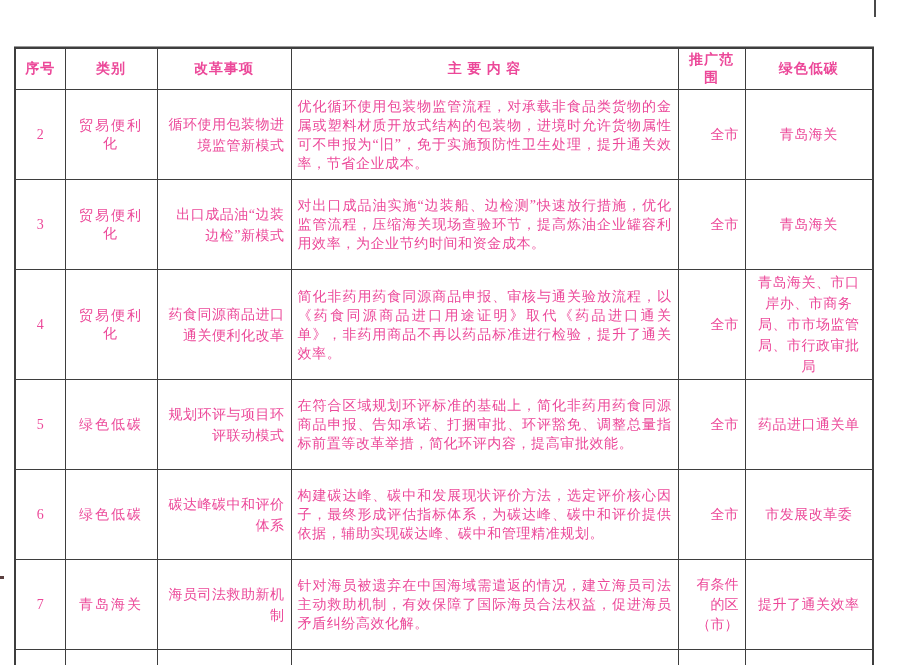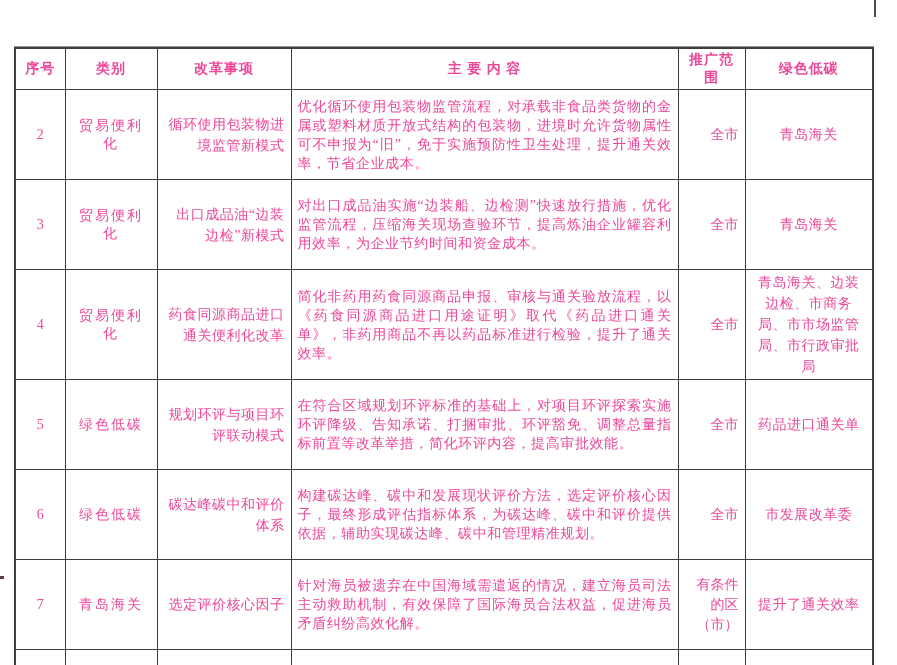--- a/index.html
+++ b/index.html
@@ -106,42 +106,42 @@
         <td class="c-content">对出口成品油实施“边装船、边检测”快速放行措施，优化监管流程，压缩海关现场查验环节，提高炼油企业罐容利用效率，为企业节约时间和资金成本。</td>
         <td class="c-scope">全市</td>
         <td class="c-unit">青岛海关</td>
       </tr>
       <tr class="h90">
         <td class="c-no">4</td>
         <td class="c-cat">贸易便利化</td>
         <td class="c-item">药食同源商品进口通关便利化改革</td>
         <td class="c-content">简化非药用药食同源商品申报、审核与通关验放流程，以《药食同源商品进口用途证明》取代《药品进口通关单》，非药用商品不再以药品标准进行检验，提升了通关效率。</td>
         <td class="c-scope">全市</td>
-        <td class="c-unit">青岛海关、边装边检、市商务局、市市场监管局、市行政审批局</td>
+        <td class="c-unit">青岛海关、市口岸办、市商务局、市市场监管局、市行政审批局</td>
       </tr>
       <tr class="h90">
         <td class="c-no">5</td>
         <td class="c-cat">绿色低碳</td>
         <td class="c-item">规划环评与项目环评联动模式</td>
-        <td class="c-content">在符合区域规划环评标准的基础上，对项目环评探索实施环评降级、告知承诺、打捆审批、环评豁免、调整总量指标前置等改革举措，简化环评内容，提高审批效能。</td>
+        <td class="c-content">在符合区域规划环评标准的基础上，简化非药用药食同源商品申报、告知承诺、打捆审批、环评豁免、调整总量指标前置等改革举措，简化环评内容，提高审批效能。</td>
         <td class="c-scope">全市</td>
         <td class="c-unit">药品进口通关单</td>
       </tr>
       <tr class="h90">
         <td class="c-no">6</td>
         <td class="c-cat">绿色低碳</td>
         <td class="c-item">碳达峰碳中和评价体系</td>
         <td class="c-content">构建碳达峰、碳中和发展现状评价方法，选定评价核心因子，最终形成评估指标体系，为碳达峰、碳中和评价提供依据，辅助实现碳达峰、碳中和管理精准规划。</td>
         <td class="c-scope">全市</td>
         <td class="c-unit">市发展改革委</td>
       </tr>
       <tr class="h90">
         <td class="c-no">7</td>
         <td class="c-cat">青岛海关</td>
-        <td class="c-item">选定评价核心因子</td>
+        <td class="c-item">海员司法救助新机制</td>
         <td class="c-content">针对海员被遗弃在中国海域需遣返的情况，建立海员司法主动救助机制，有效保障了国际海员合法权益，促进海员矛盾纠纷高效化解。</td>
         <td class="c-scope">有条件的区（市）</td>
         <td class="c-unit">提升了通关效率</td>
       </tr>
       <tr class="h92">
         <td class="c-no"></td>
         <td class="c-cat"></td>
         <td class="c-item"></td>
         <td class="c-content"></td>
         <td class="c-scope"></td>

